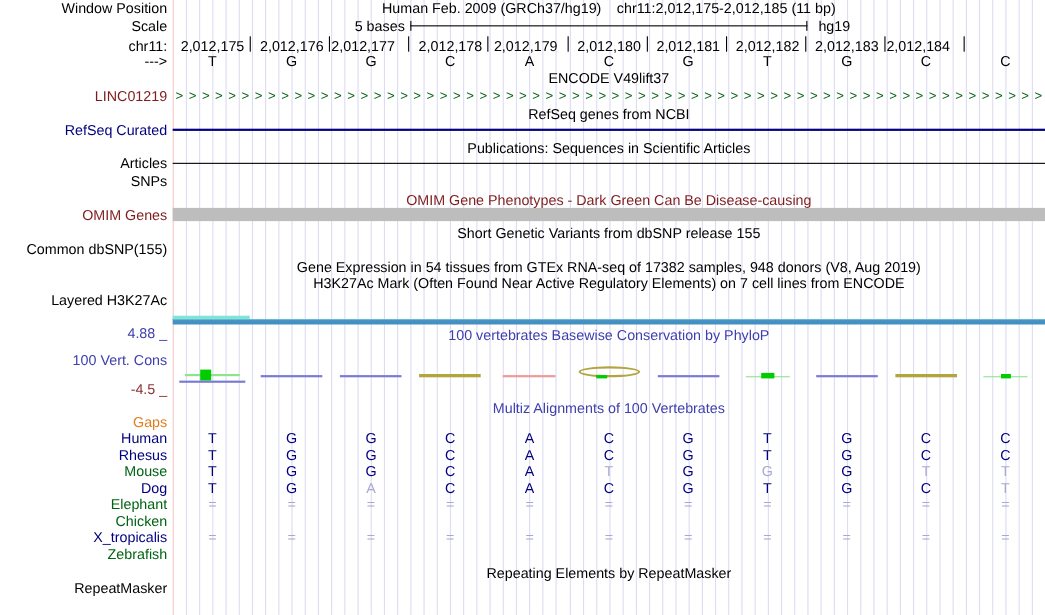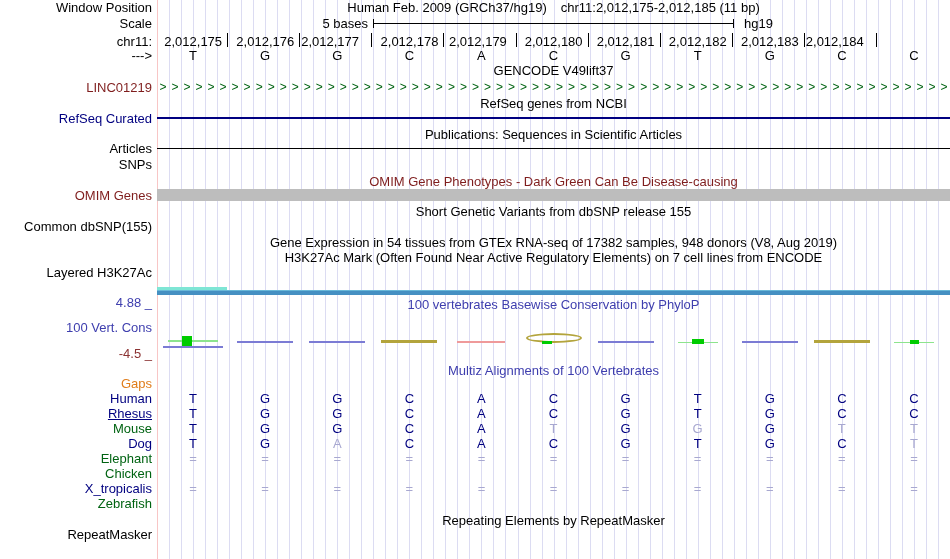--- a/index.html
+++ b/index.html
@@ -131,21 +131,21 @@
       <div style="position: absolute; left: 373.3px; top: 49px; width: 72.1px; text-align: center;">C</div>
       <div style="position: absolute; left: 445.4px; top: 49px; width: 72.1px; text-align: center;">A</div>
       <div style="position: absolute; left: 517.5px; top: 49px; width: 72.1px; text-align: center;">C</div>
       <div style="position: absolute; left: 589.5px; top: 49px; width: 72.1px; text-align: center;">G</div>
       <div style="position: absolute; left: 661.6px; top: 49px; width: 72.1px; text-align: center;">T</div>
       <div style="position: absolute; left: 733.7px; top: 49px; width: 72.1px; text-align: center;">G</div>
       <div style="position: absolute; left: 805.8px; top: 49px; width: 72.1px; text-align: center;">C</div>
       <div style="position: absolute; left: 877.9px; top: 49px; width: 72.1px; text-align: center;">C</div>
     </div>
 
-  <div class="ttl" style="top:64px">GENCODE V49lift37</div>
+  <div class="ttl" style="top:64px">ENCODE V49lift37</div>
   <div class="lbl c-green" style="top:81px">LINC01219</div>
   <div id="arrows">
       <span>&gt;</span>
       <span>&gt;</span>
       <span>&gt;</span>
       <span>&gt;</span>
       <span>&gt;</span>
       <span>&gt;</span>
       <span>&gt;</span>
       <span>&gt;</span>
@@ -262,21 +262,21 @@
       <div style="position: absolute; left: 229.1px; top: 392px; width: 72.1px; text-align: center; color: rgb(0, 0, 128);">G</div>
       <div style="position: absolute; left: 301.2px; top: 392px; width: 72.1px; text-align: center; color: rgb(0, 0, 128);">G</div>
       <div style="position: absolute; left: 373.3px; top: 392px; width: 72.1px; text-align: center; color: rgb(0, 0, 128);">C</div>
       <div style="position: absolute; left: 445.4px; top: 392px; width: 72.1px; text-align: center; color: rgb(0, 0, 128);">A</div>
       <div style="position: absolute; left: 517.5px; top: 392px; width: 72.1px; text-align: center; color: rgb(0, 0, 128);">C</div>
       <div style="position: absolute; left: 589.5px; top: 392px; width: 72.1px; text-align: center; color: rgb(0, 0, 128);">G</div>
       <div style="position: absolute; left: 661.6px; top: 392px; width: 72.1px; text-align: center; color: rgb(0, 0, 128);">T</div>
       <div style="position: absolute; left: 733.7px; top: 392px; width: 72.1px; text-align: center; color: rgb(0, 0, 128);">G</div>
       <div style="position: absolute; left: 805.8px; top: 392px; width: 72.1px; text-align: center; color: rgb(0, 0, 128);">C</div>
       <div style="position: absolute; left: 877.9px; top: 392px; width: 72.1px; text-align: center; color: rgb(0, 0, 128);">C</div>
-      <div style="position: absolute; right: 798px; top: 407px; white-space: nowrap; color: rgb(0, 0, 128); text-decoration: underline;">Rhesus</div>
+      <div style="position: absolute; right: 798px; top: 407px; white-space: nowrap; color: rgb(0, 0, 128);">Rhesus</div>
       <div style="position: absolute; left: 157px; top: 407px; width: 72.1px; text-align: center; color: rgb(0, 0, 128);">T</div>
       <div style="position: absolute; left: 229.1px; top: 407px; width: 72.1px; text-align: center; color: rgb(0, 0, 128);">G</div>
       <div style="position: absolute; left: 301.2px; top: 407px; width: 72.1px; text-align: center; color: rgb(0, 0, 128);">G</div>
       <div style="position: absolute; left: 373.3px; top: 407px; width: 72.1px; text-align: center; color: rgb(0, 0, 128);">C</div>
       <div style="position: absolute; left: 445.4px; top: 407px; width: 72.1px; text-align: center; color: rgb(0, 0, 128);">A</div>
       <div style="position: absolute; left: 517.5px; top: 407px; width: 72.1px; text-align: center; color: rgb(0, 0, 128);">C</div>
       <div style="position: absolute; left: 589.5px; top: 407px; width: 72.1px; text-align: center; color: rgb(0, 0, 128);">G</div>
       <div style="position: absolute; left: 661.6px; top: 407px; width: 72.1px; text-align: center; color: rgb(0, 0, 128);">T</div>
       <div style="position: absolute; left: 733.7px; top: 407px; width: 72.1px; text-align: center; color: rgb(0, 0, 128);">G</div>
       <div style="position: absolute; left: 805.8px; top: 407px; width: 72.1px; text-align: center; color: rgb(0, 0, 128);">C</div>

